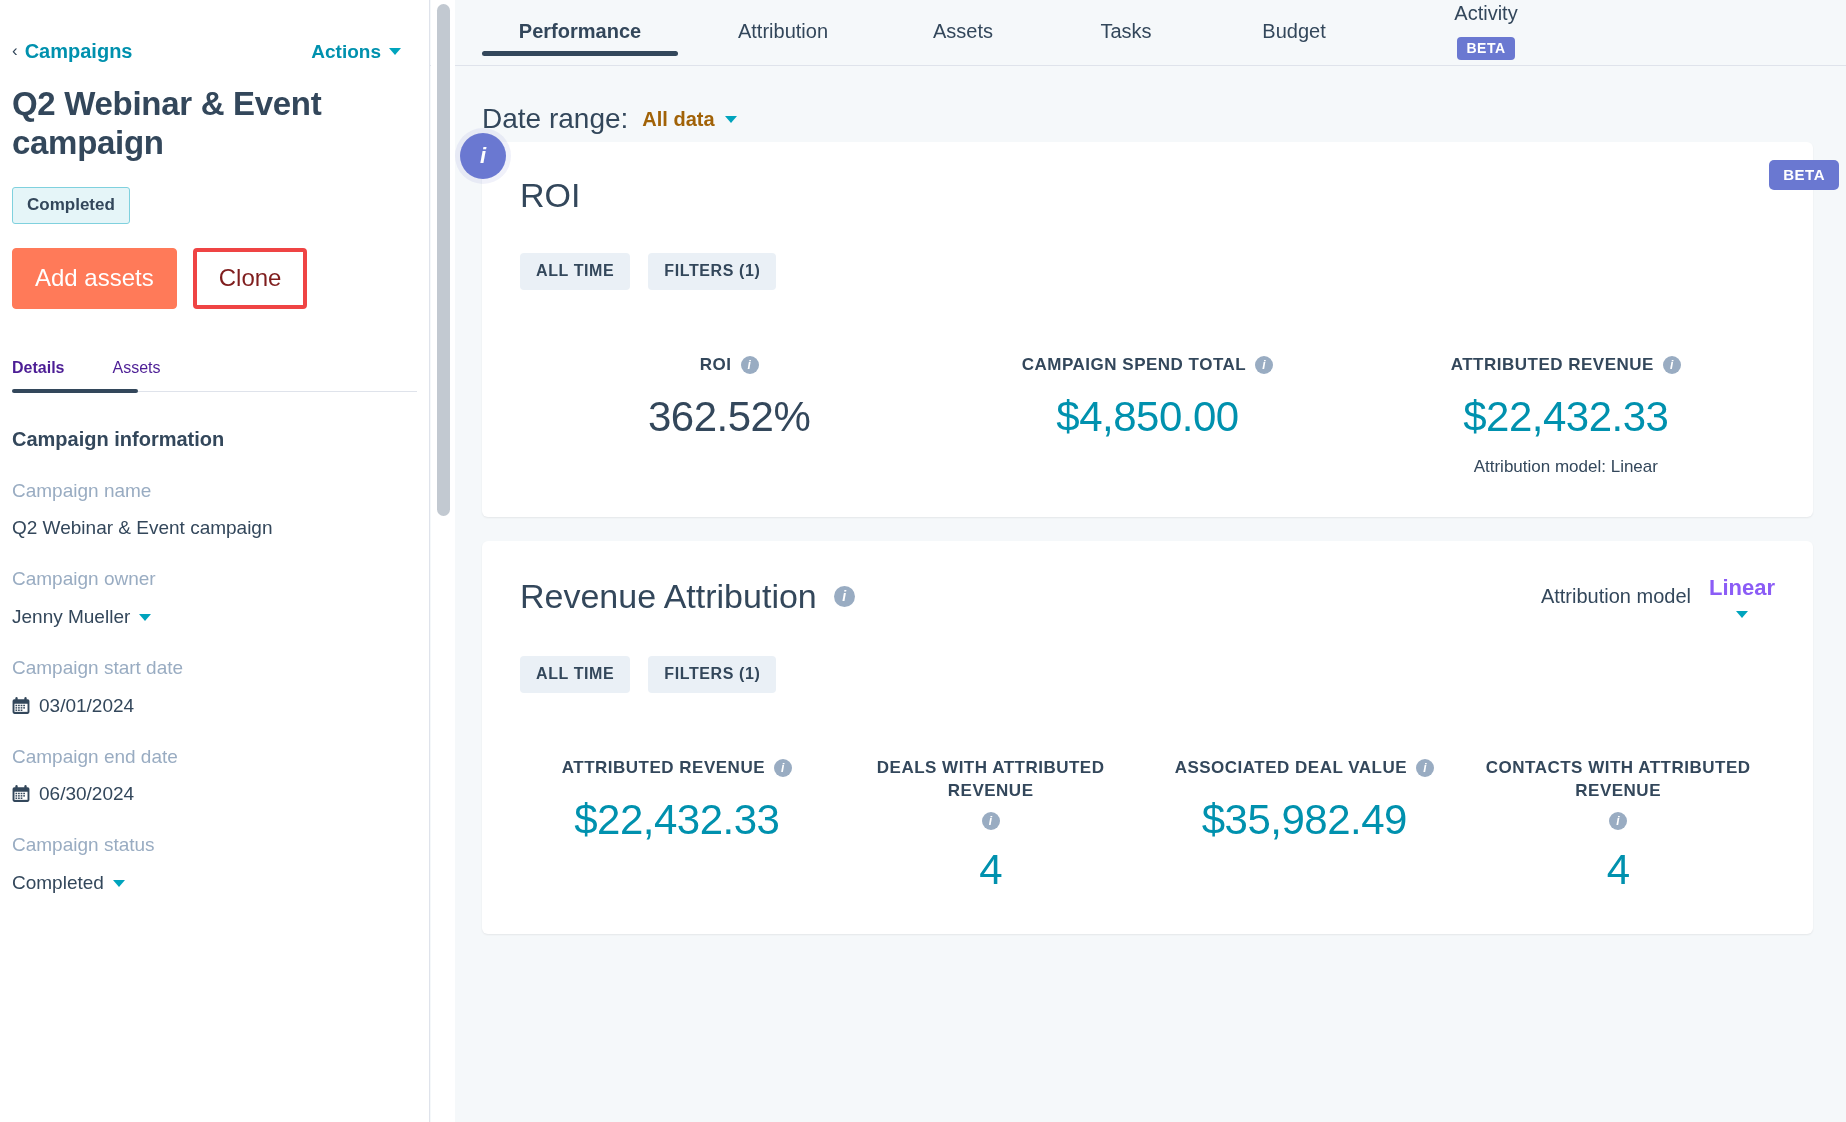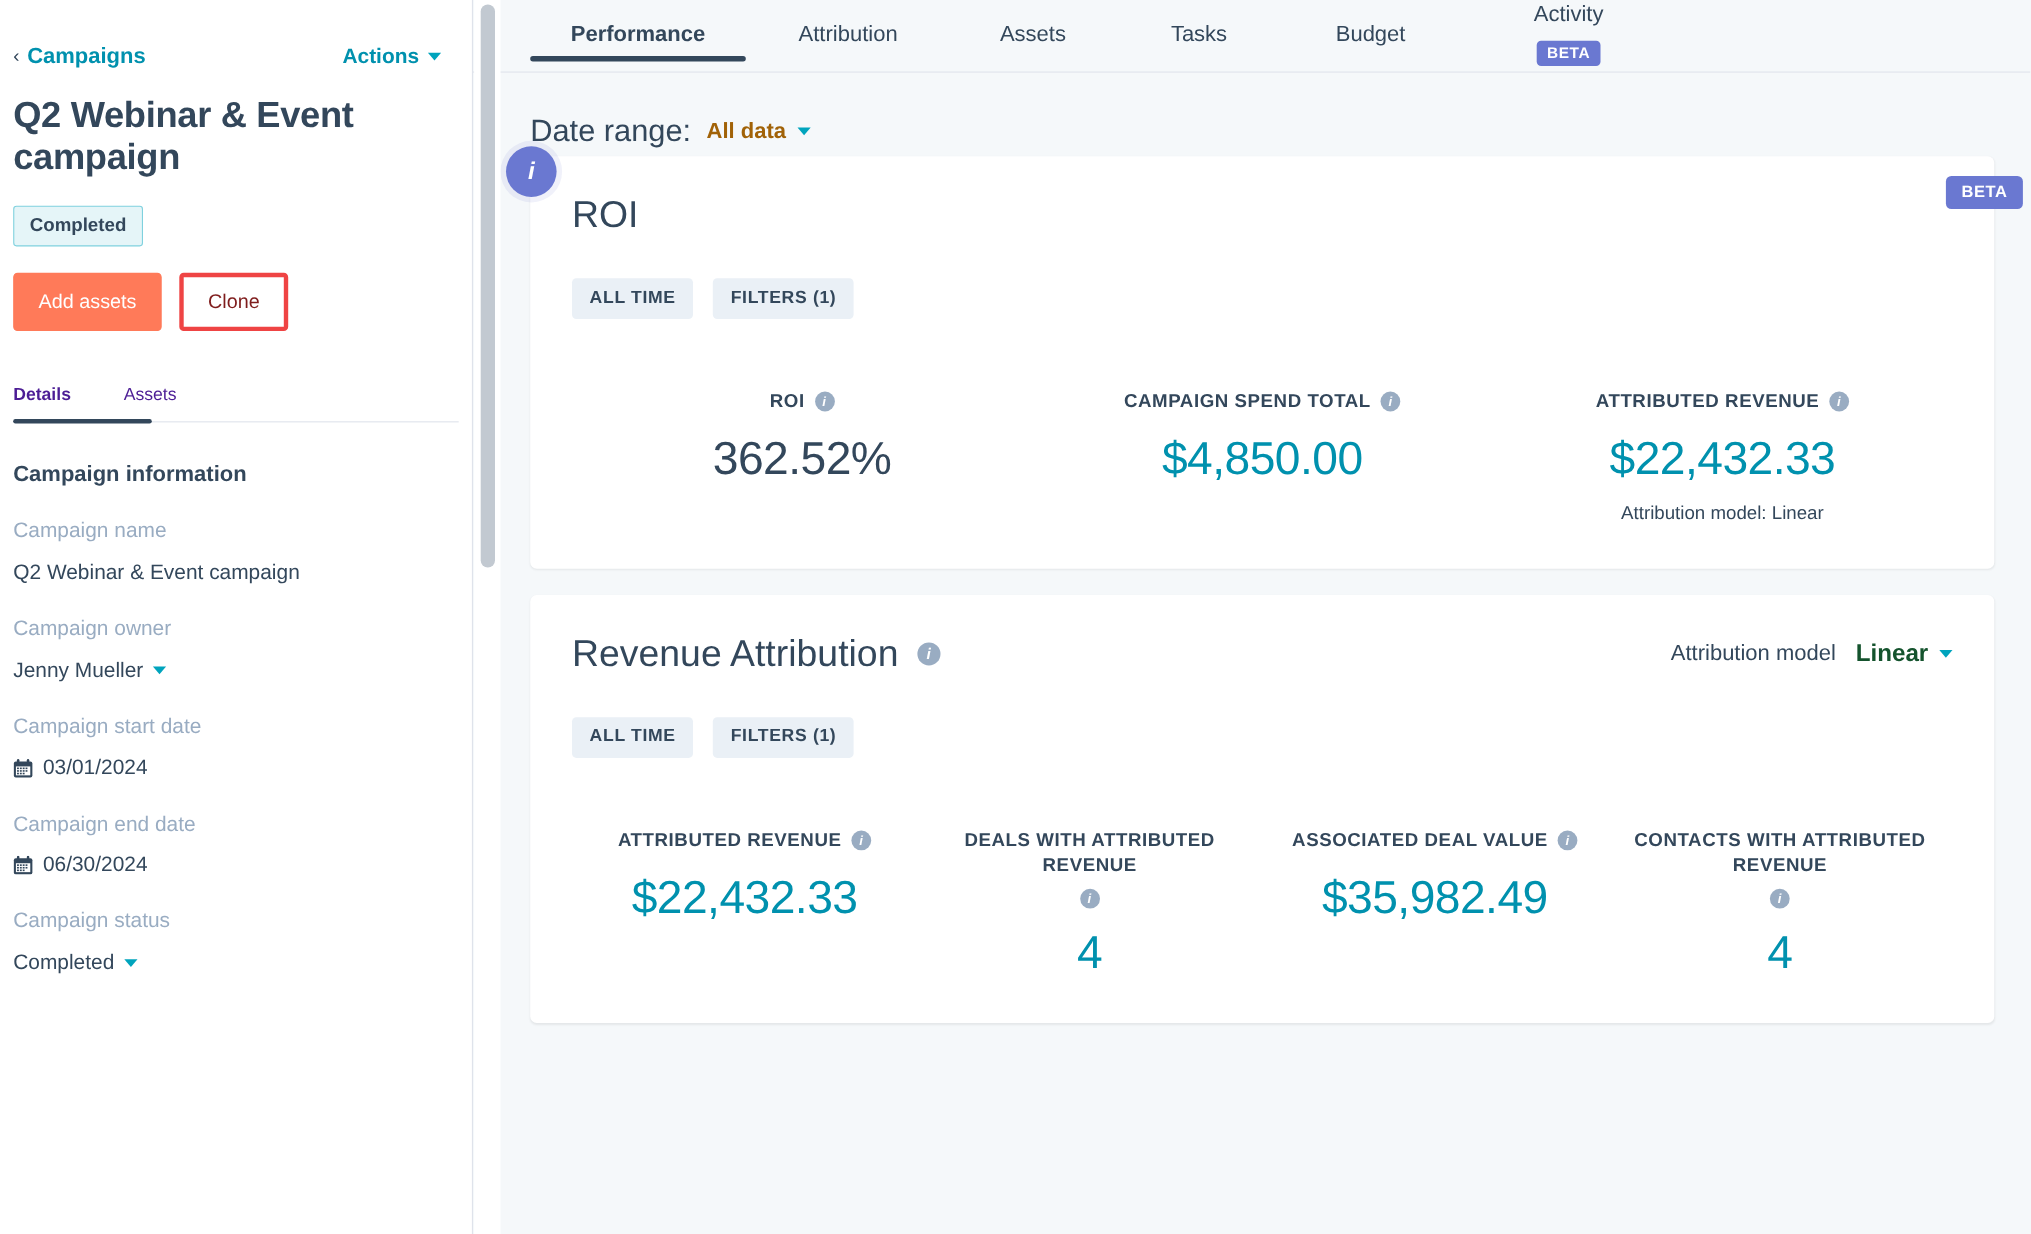--- a/index.html
+++ b/index.html
@@ -51,21 +51,21 @@
     max-width: 310px;
   }
   .status-badge {
     display: inline-block; margin-top: 24px;
     background: #e5f5f8; border: 1px solid #7fd1de;
     color: #33475b; font-size: 17px; font-weight: 700;
     padding: 7px 14px 8px; border-radius: 3px;
   }
   .btn-row { display: flex; gap: 16px; margin-top: 24px; }
   .btn {
-    font-size: 18px; font-weight: 400; border-radius: 4px;
+    font-size: 24px; font-weight: 400; border-radius: 4px;
     padding: 12px 22px; cursor: pointer; line-height: 1.2;
   }
   .btn-primary { background: #ff7a59; color: #ffffff; border: 1px solid #ff7a59; }
   .btn-secondary { background: #ffffff; color: #7f1d1d; border: 4px solid #ef4444; }
 
   .sb-tabs {
     display: flex; gap: 48px; margin-top: 50px;
     border-bottom: 1px solid #dfe3eb; position: relative;
   }
   .sb-tab {
@@ -99,21 +99,21 @@
   }
 
   
   .main {
     flex: 1; height: 1122px; background: #f5f8fa;
     position: relative; overflow: hidden;
   }
   .top-tabs {
     display: flex; align-items: flex-start; height: 66px;
     border-bottom: 1px solid #dfe3eb; background: #f5f8fa;
-    padding-left: 52px; position: relative;
+    padding-left: 52px; position: relative; gap: 12px;
   }
   .tab {
     position: relative; font-size: 20px; color: #33475b;
     padding: 8px 0 0 0; margin-right: 0; cursor: pointer;
     display: flex; align-items: center; gap: 12px;
     height: 54px;
   }
   .tab-label { display: block; }
   .tab.active .tab-label { font-weight: 700; }
   .tab.active::after {
@@ -160,21 +160,21 @@
   }
   .card-head { display: flex; align-items: center; justify-content: space-between; }
   .card-title {
     font-size: 34px; font-weight: 400; color: #33475b;
     display: flex; align-items: center; gap: 17px;
   }
   .attr-model-row { display: flex; align-items: center; gap: 18px; }
   .attr-model-label { font-size: 20px; color: #33475b; }
   .attr-model-value {
     display: flex; align-items: center; gap: 10px;
-    color: #14532d; font-size: 22px; font-weight: 700; cursor: pointer;
+    color: #8b5cf6; font-size: 22px; font-weight: 700; cursor: pointer; flex-direction: column;
   }
 
   .chips { display: flex; gap: 18px; margin-top: 38px; }
   .chip {
     background: #eaf0f6; color: #33475b;
     font-size: 16px; font-weight: 700; letter-spacing: 0.6px;
     padding: 9px 16px 10px; border-radius: 4px; cursor: pointer;
   }
 
   .metrics { display: flex; margin-top: 64px; }

